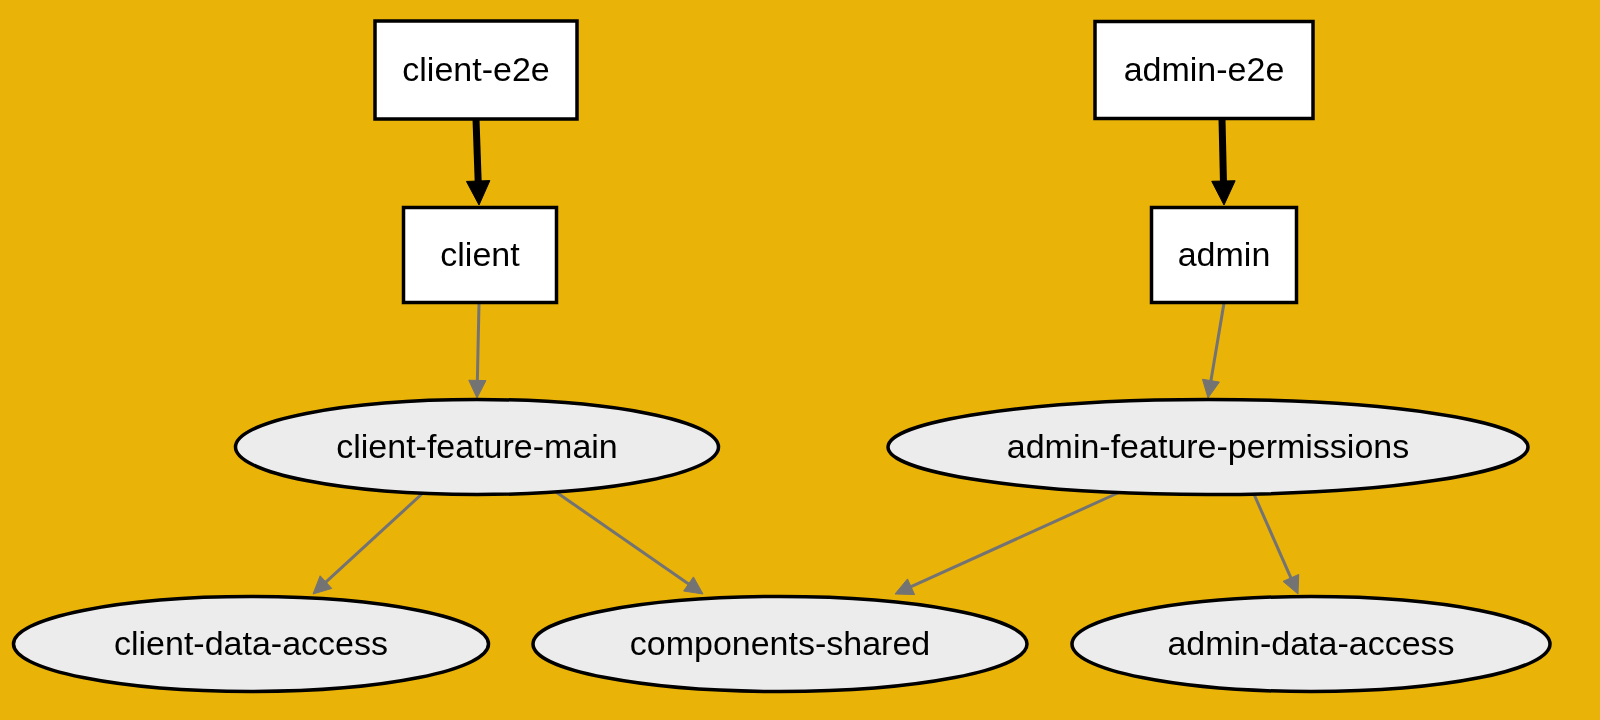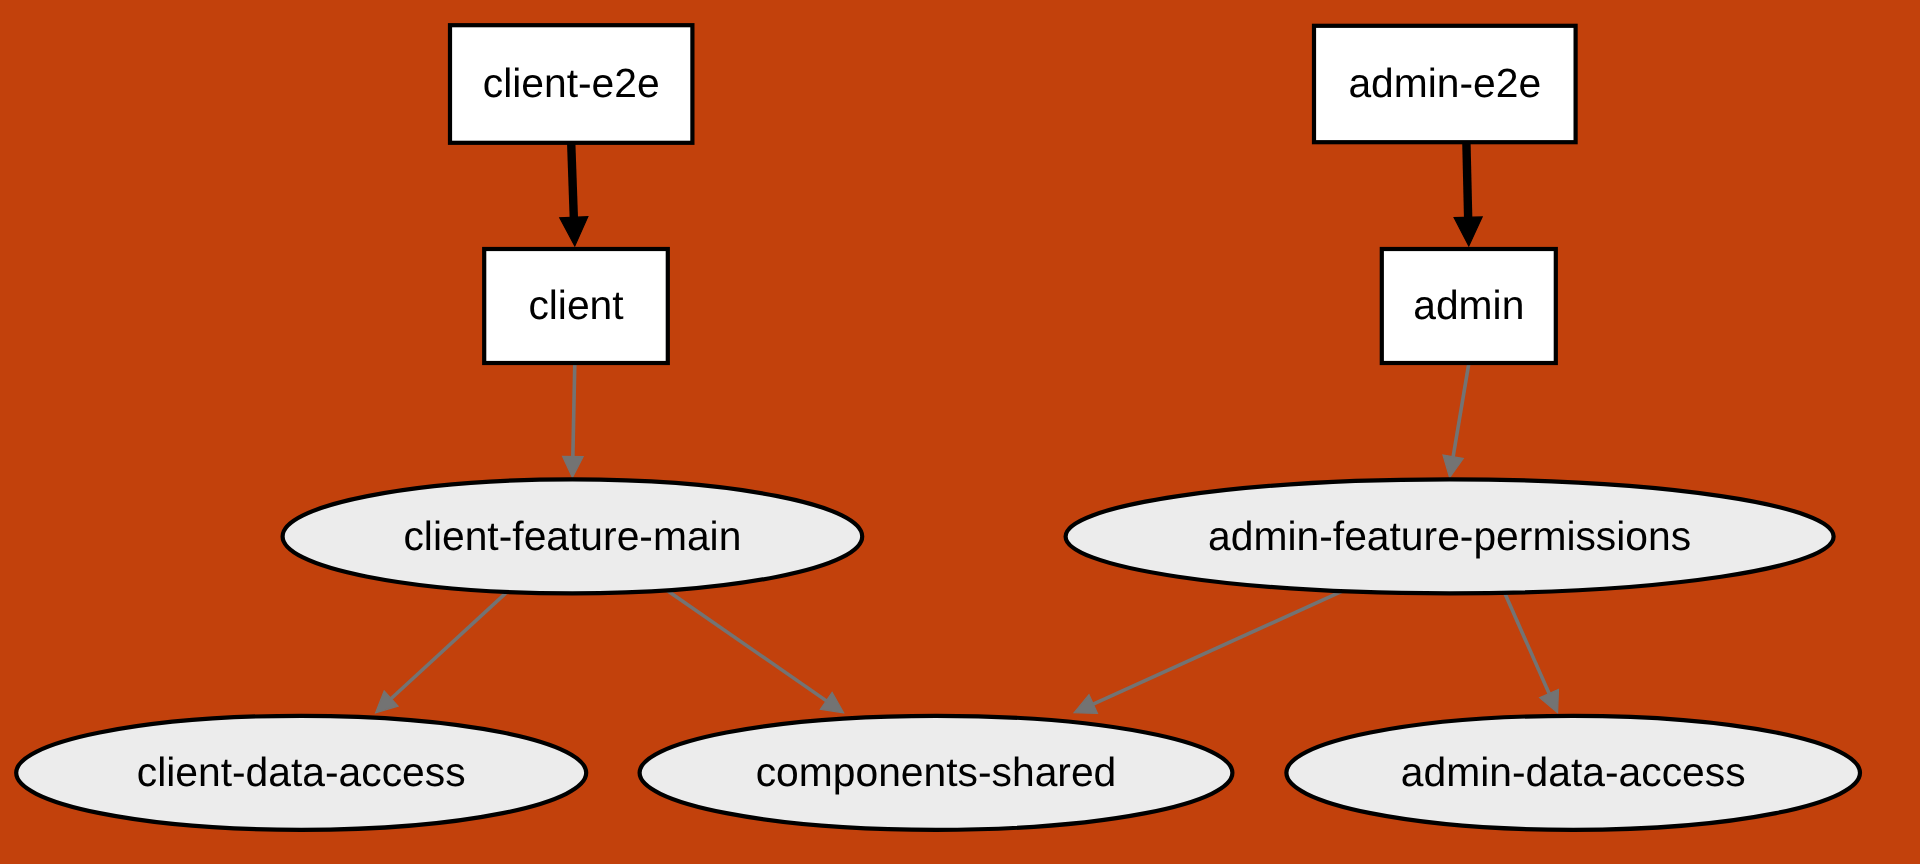--- a/index.html
+++ b/index.html
@@ -11,21 +11,21 @@
   body {
     width: 1600px;
     height: 720px;
     overflow: hidden;
     font-family: "Liberation Sans", sans-serif;
   }
   #graph-canvas {
     position: relative;
     width: 1600px;
     height: 720px;
-    background: #c2410c;
+    background: #eab308;
   }
   #graph-svg {
     position: absolute;
     top: 0;
     left: 0;
     width: 1600px;
     height: 720px;
     display: block;
   }
   .node-label {

